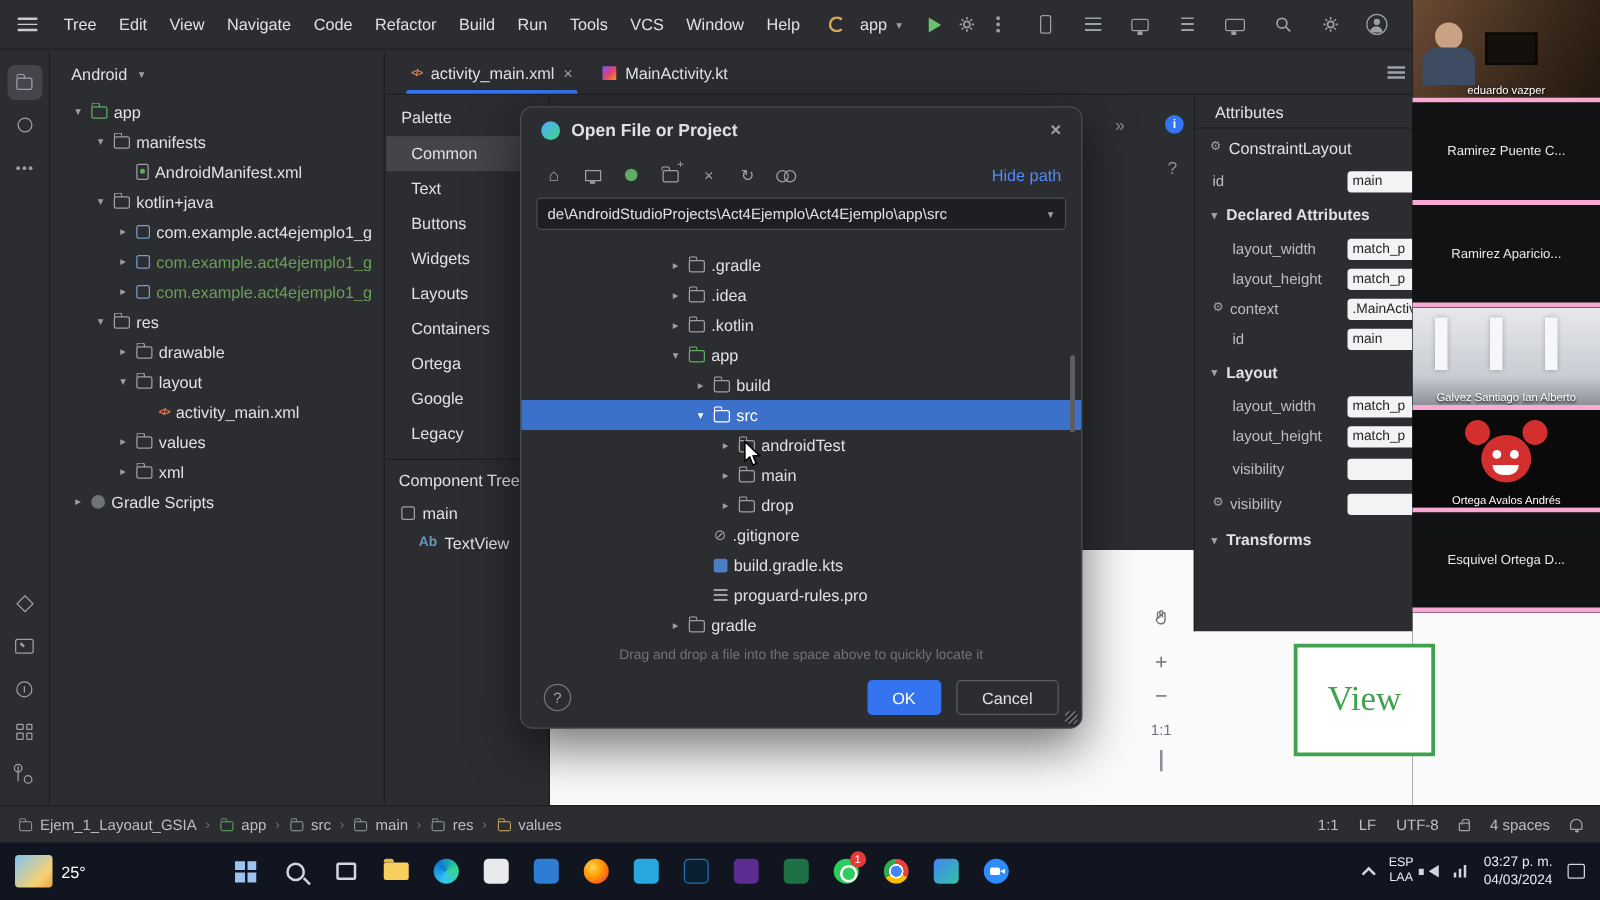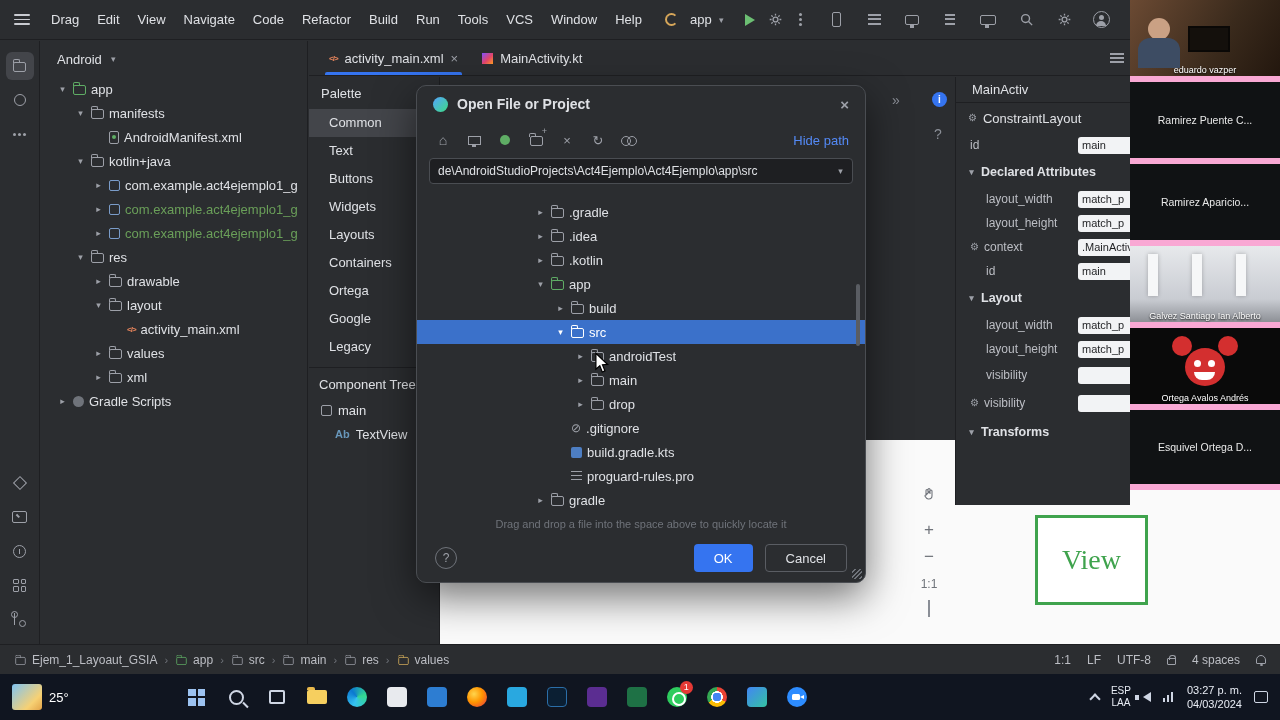--- a/index.html
+++ b/index.html
@@ -148,21 +148,21 @@
   .dlg-foot{display:flex;align-items:center;padding:14px 18px 0 18px}
   .helpb{width:22px;height:22px;border:1.5px solid #6f737a;border-radius:50%;color:#9da0a8;display:flex;align-items:center;justify-content:center;font-size:12px}
   .btn{height:28px;border-radius:4px;display:flex;align-items:center;justify-content:center;font-size:13px;padding:0 20px}
   .btn.ok{background:#3574f0;color:#ffffff;margin-left:auto}
   .btn.cancel{border:1px solid #5a5d63;color:#dfe1e5;margin-left:12px}
   .grip{position:absolute;right:3px;bottom:3px;width:10px;height:10px;
     background:repeating-linear-gradient(135deg,transparent 0 2px,#6f737a 2px 3.2px)}
 
   
   #video{position:absolute;left:1130px;top:0;width:150px;height:490px;background:#050505;z-index:60;display:flex;flex-direction:column}
-  .vt{position:relative;height:82px;flex:none;border-bottom:6px solid #f9a8d4;background:#101214;display:flex;align-items:center;justify-content:center;overflow:hidden}
+  .vt{position:relative;height:82px;flex:none;border-bottom:4px solid #f9a8d4;background:#101214;display:flex;align-items:center;justify-content:center;overflow:hidden}
   .vt:last-child{height:80px}
   .vnc{font-size:10.5px;color:#e8e8e8;text-align:center;padding:0 4px}
   .vnb{position:absolute;left:0;right:0;bottom:1px;font-size:9px;color:#fff;text-align:center;text-shadow:0 1px 2px #000}
   .cam1{position:absolute;inset:0;background:linear-gradient(120deg,#6b4a33,#3a2a1c 60%,#23170e)}
   .cam1 .monb{position:absolute;left:58px;top:26px;width:42px;height:26px;background:#14100c;border:2px solid #0a0806}
   .cam1 .pers{position:absolute;left:18px;top:18px;width:22px;height:22px;border-radius:50%;background:#caa184}
   .cam1 .body{position:absolute;left:8px;top:38px;width:42px;height:30px;border-radius:12px 12px 0 0;background:#3d4c63}
   .cam2{position:absolute;inset:0;background:linear-gradient(#e7e9ec,#c9ccd2 70%,#8d9096)}
   .cam2 i{position:absolute;top:8px;width:10px;height:42px;background:#f6f7f8;box-shadow:0 0 4px rgba(0,0,0,.25)}
   .m5{position:absolute;inset:0;background:#0a0a0a}
@@ -227,21 +227,21 @@
 <body>
 
 <div id="screen">
 
   <div id="menubar">
     <span class="burger">
         <i></i>
         <i></i>
         <i></i>
       </span>
-    <span class="mi">Drag</span>
+    <span class="mi">Tree</span>
     <span class="mi">Edit</span>
     <span class="mi">View</span>
     <span class="mi">Navigate</span>
     <span class="mi">Code</span>
     <span class="mi">Refactor</span>
     <span class="mi">Build</span>
     <span class="mi">Run</span>
     <span class="mi">Tools</span>
     <span class="mi">VCS</span>
     <span class="mi">Window</span>
@@ -454,21 +454,21 @@
       <span class="sqico"></span>
       <span>main</span>
     </div>
     <div class="ct-row" style="padding-left:26px">
       <span class="ab">Ab</span>
       <span>TextView</span>
     </div>
   </div>
 
   <div id="attrs">
-    <div class="at-h">MainActiv</div>
+    <div class="at-h">Attributes</div>
     <div class="at-comp">
       <span class="gearx">⚙</span>
       <span>ConstraintLayout</span>
     </div>
     <div class="ar l1">
       <span>id</span>
       <span class="av">main</span>
     </div>
     <div class="sec">
       <span class="chv d"></span>

